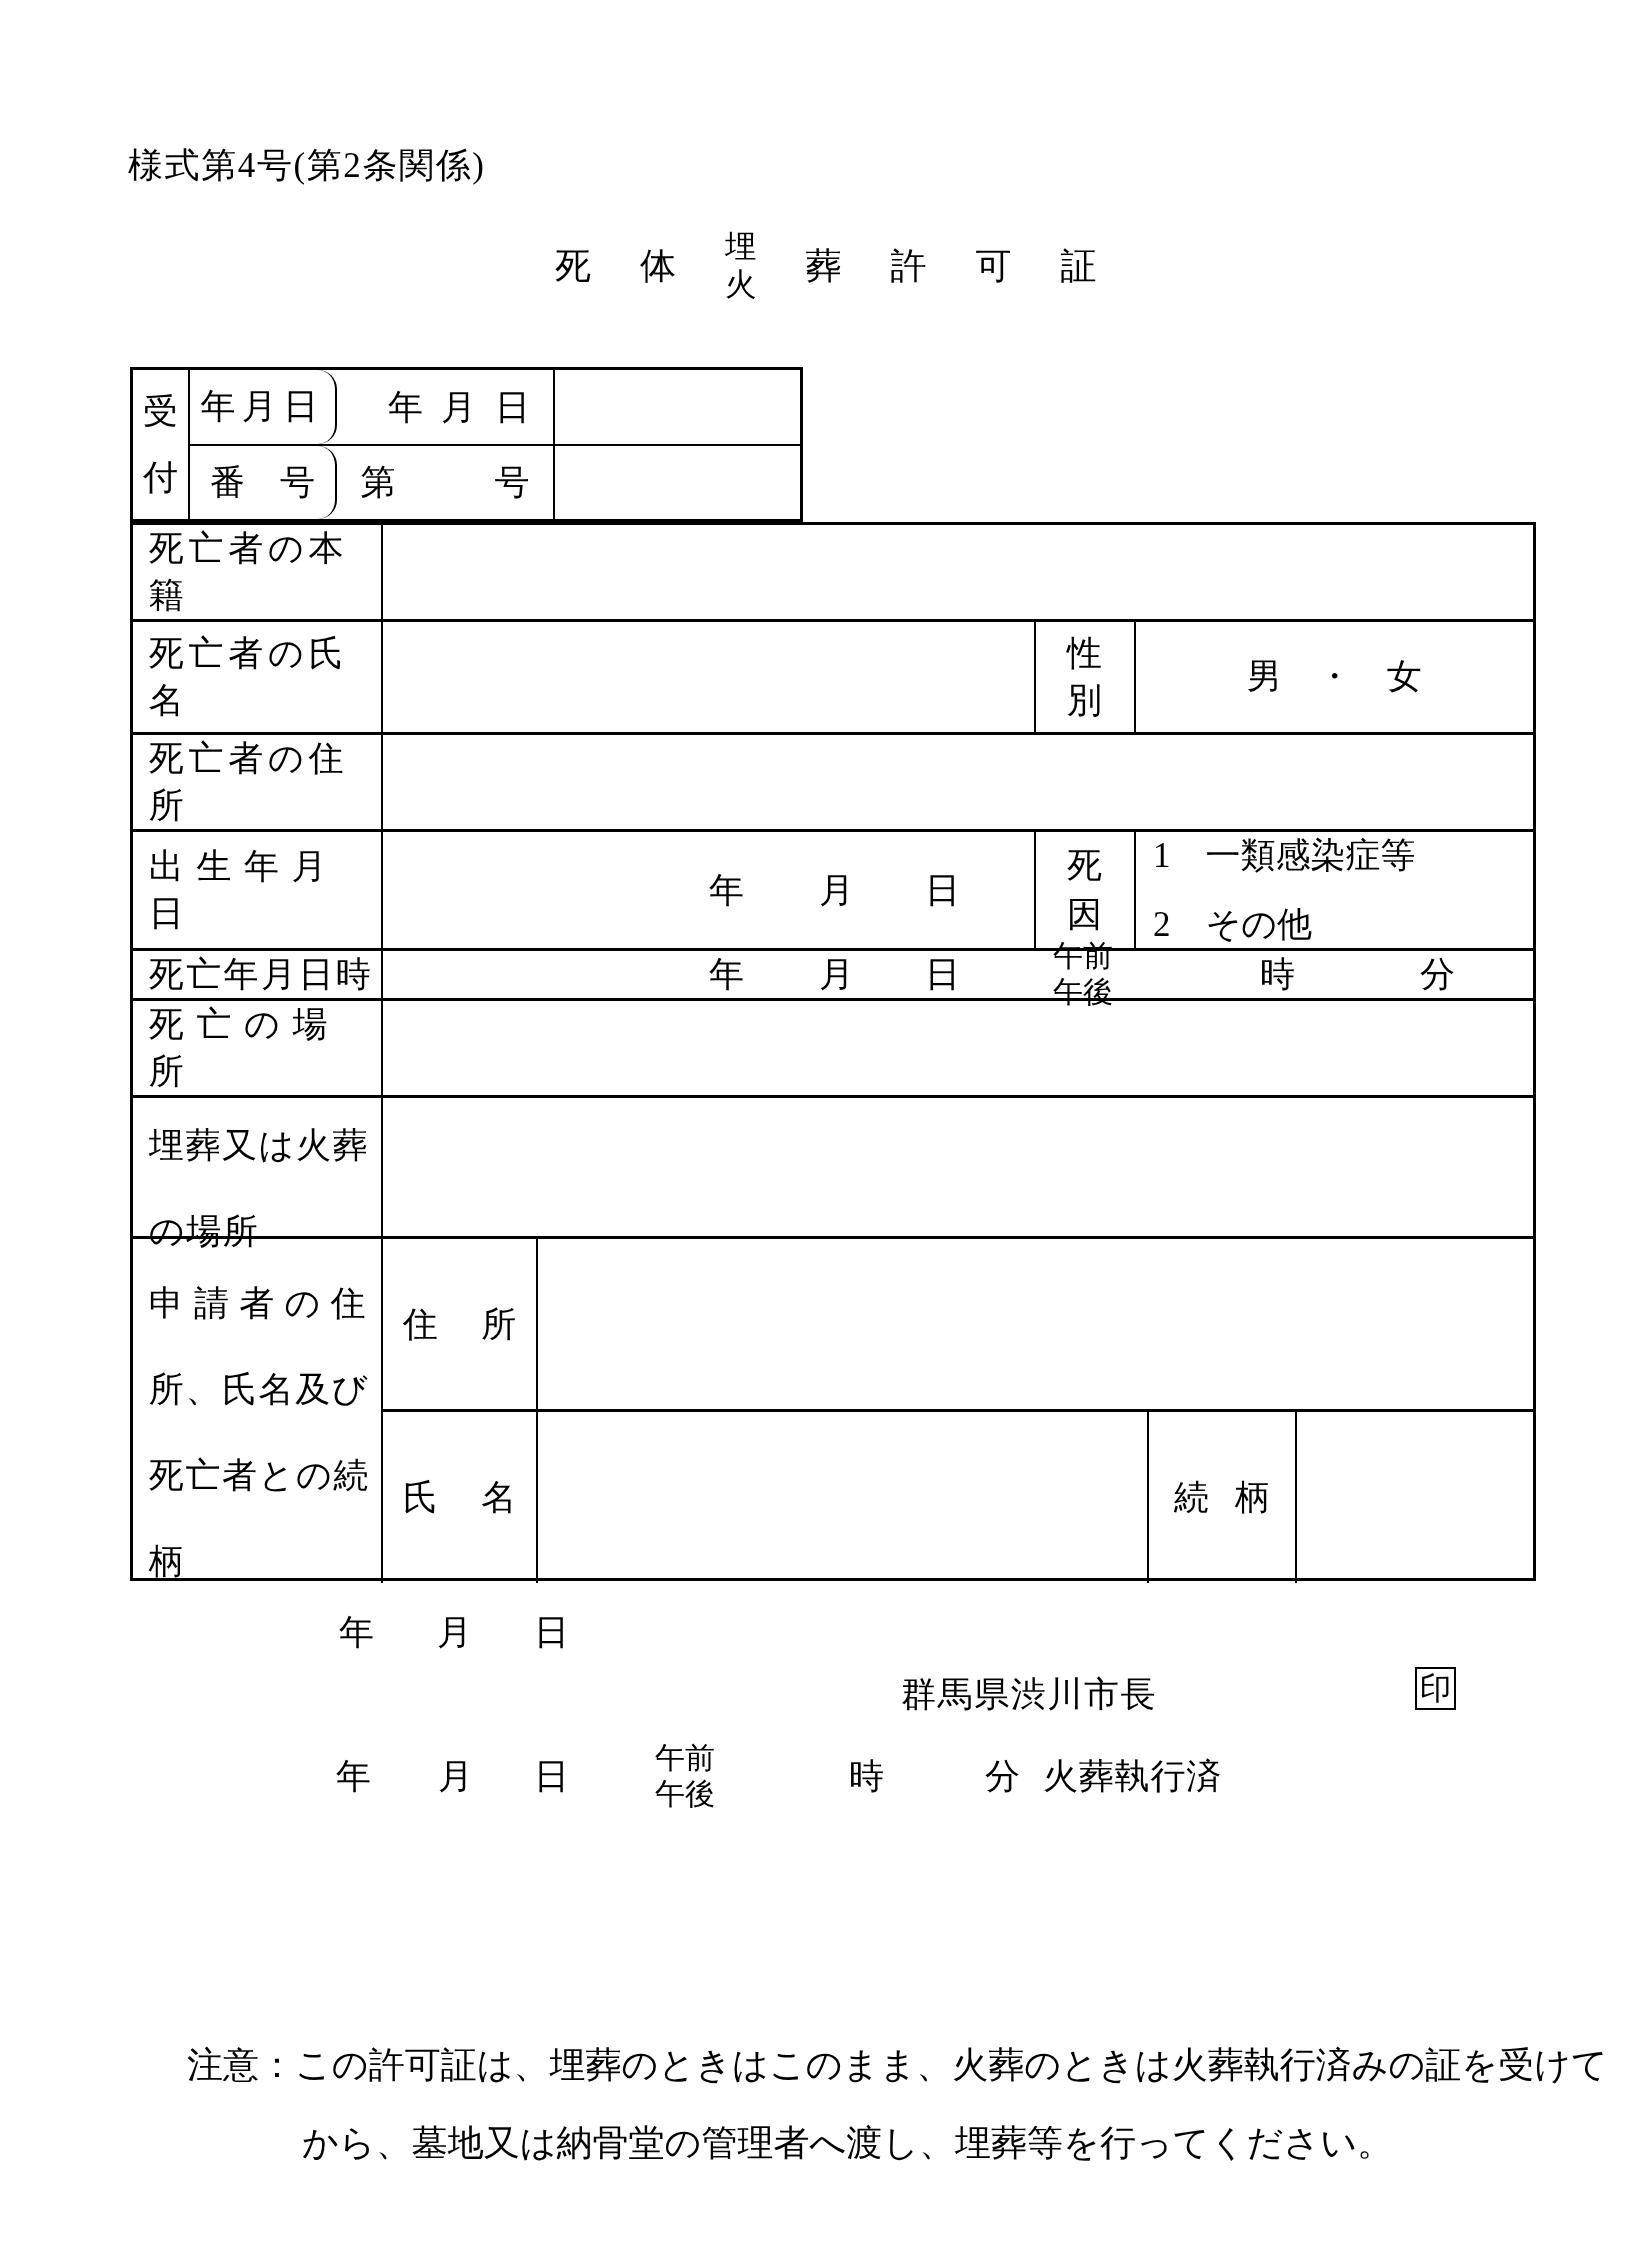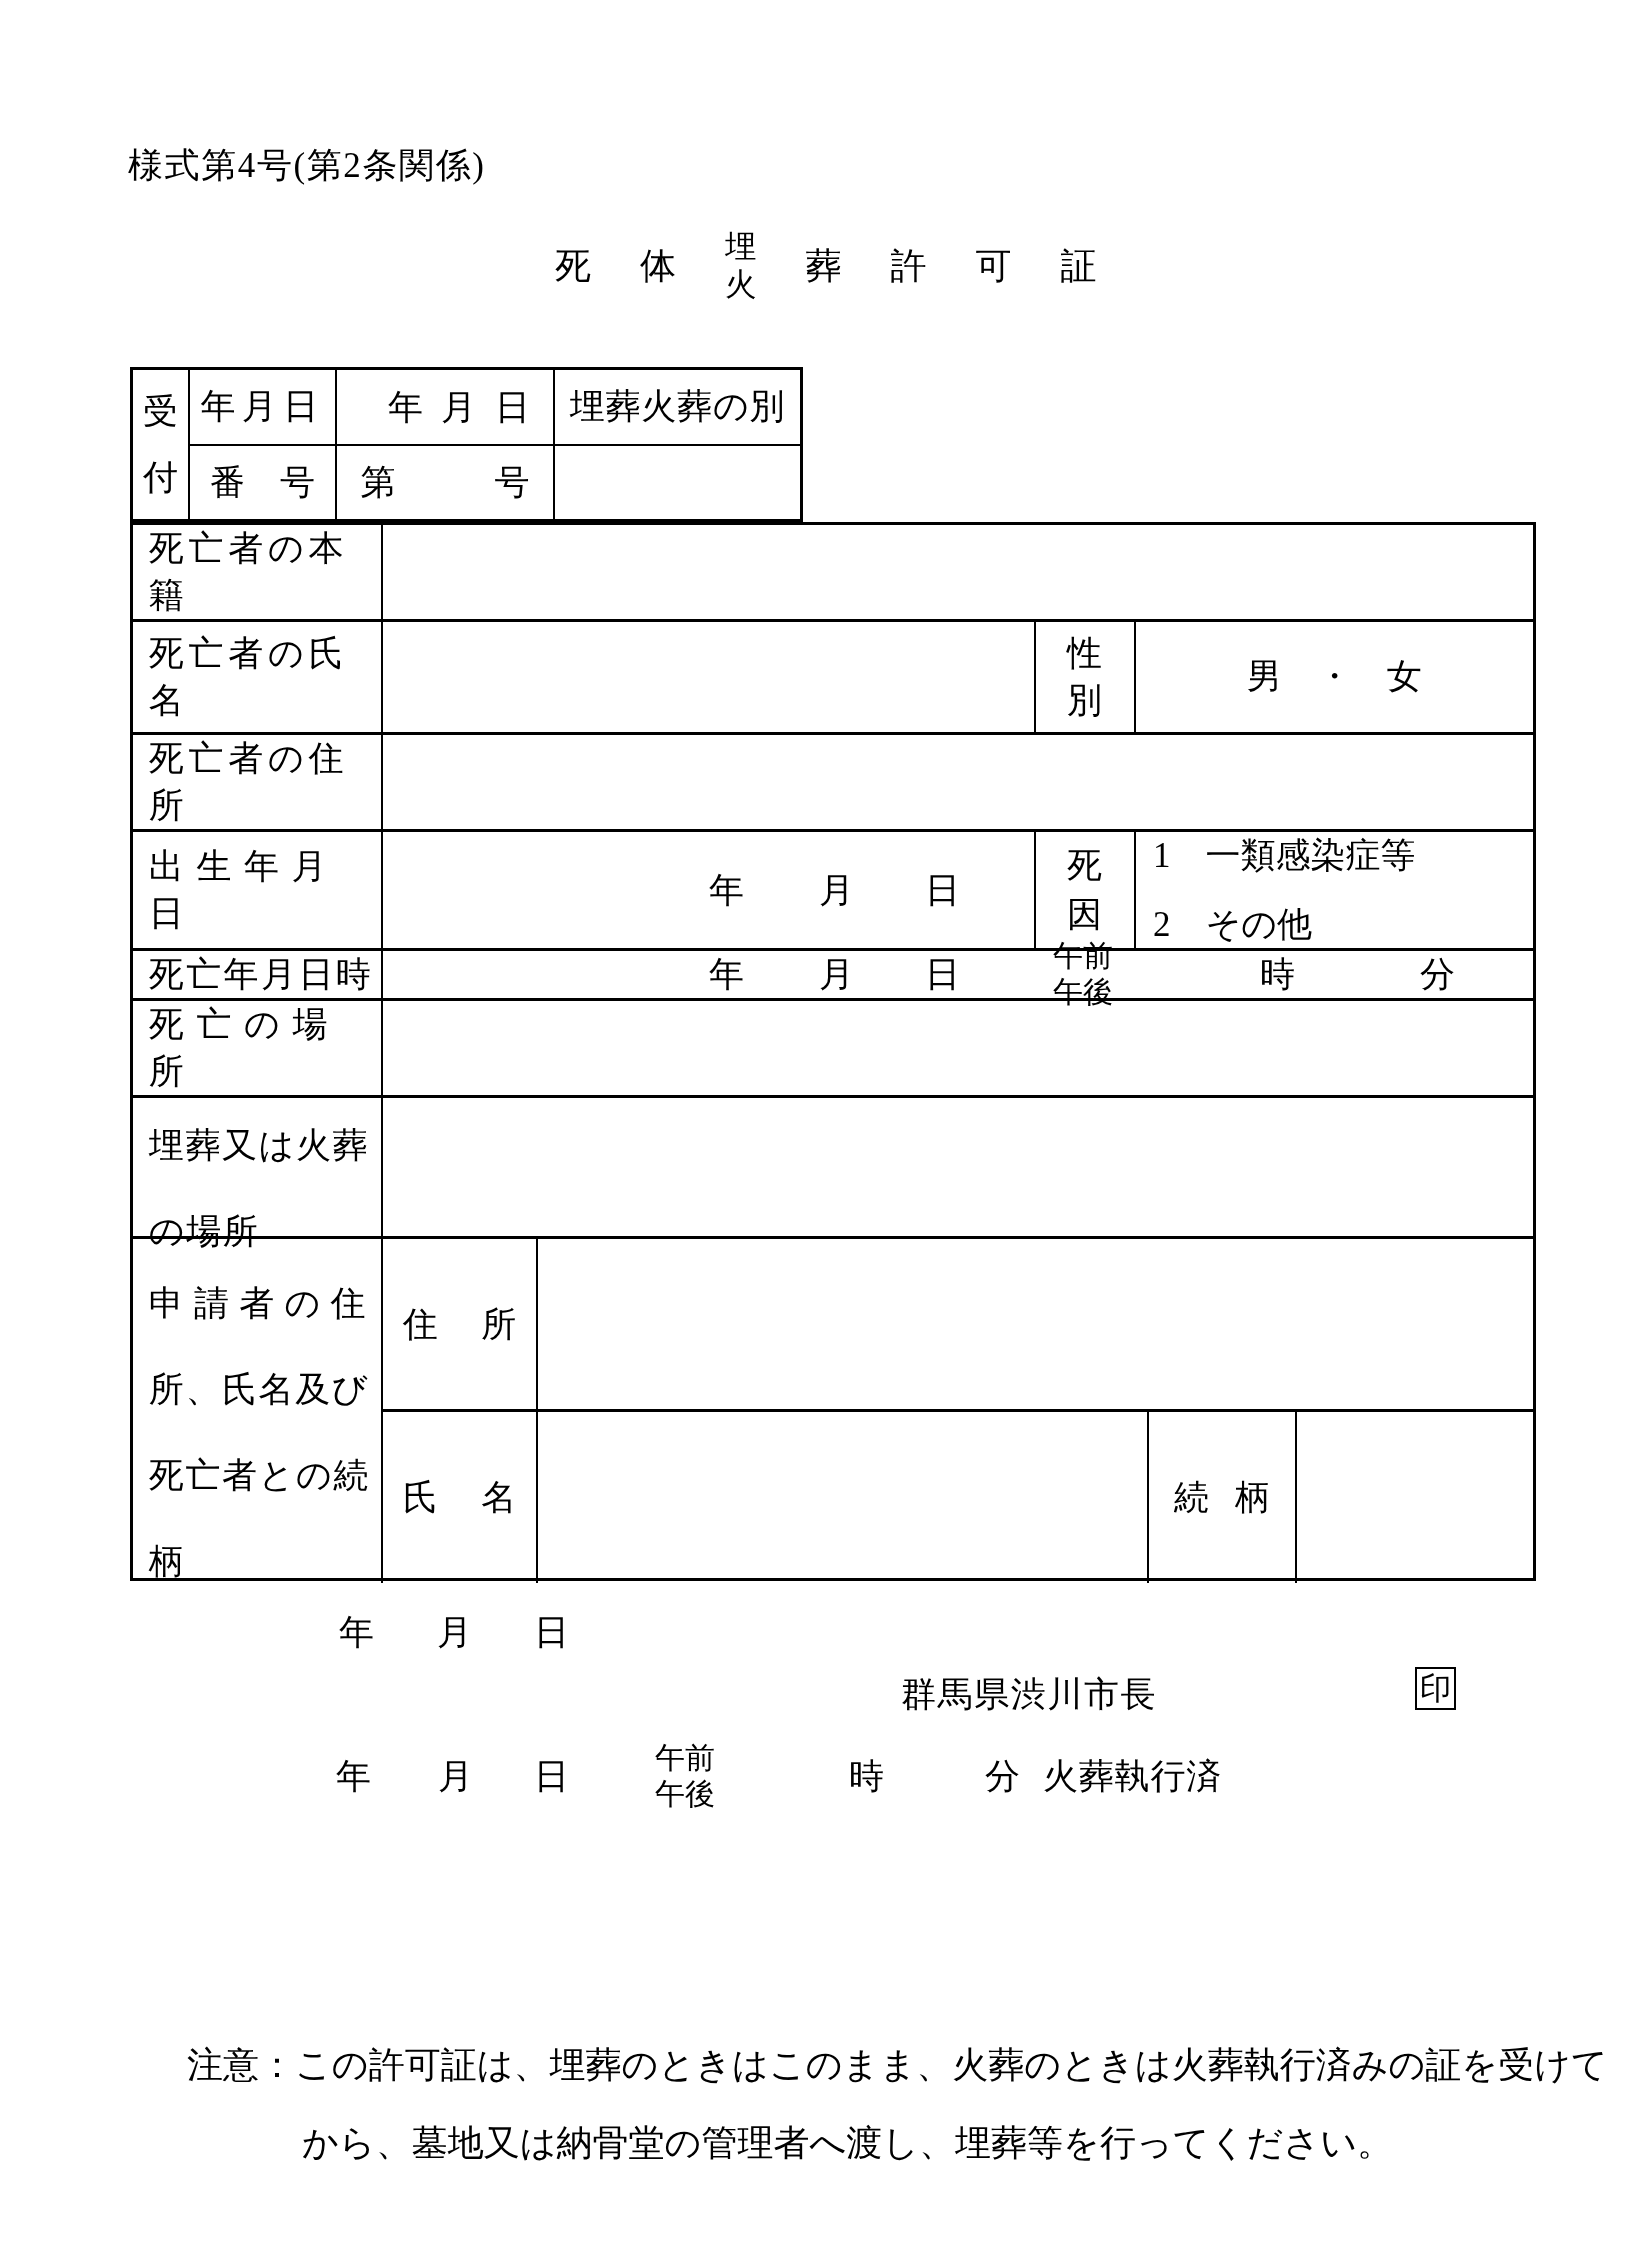--- a/index.html
+++ b/index.html
@@ -37,21 +37,21 @@
   #t-top .side {
     width:57px; border-right:2.4px solid #000;
     display:flex; flex-direction:column; justify-content:space-evenly; align-items:center;
     font-size:35px;
   }
   #t-top .rows { flex:1; display:flex; flex-direction:column; }
   #t-top .row { display:flex; flex:1; }
   #t-top .row.first { border-bottom:2.4px solid #000; }
   #t-top .c { display:flex; align-items:center; justify-content:center; border-right:2.4px solid #000; font-size:35px; }
   #t-top .c.last { border-right:none; }
-  #t-top .cb { width:147px; }
+  #t-top .cb { width:147px;border-radius:19px; }
   #t-top .cc { width:218px; position:relative; }
   #t-top .cd { flex:1; letter-spacing:0.8px; }
   #t-top .cc .hint { position:absolute; top:50%; transform:translateY(-50%); font-size:35px; }
   #t-top .cc.numcell { display:flex; align-items:center; justify-content:space-between; padding:0 23.6px; }
   .ls8 { letter-spacing:6.3px; }
 
   
   #t-main {
     left:130px; top:522px; width:1406px; height:1059px;
     border:3.2px solid #000;
@@ -133,21 +133,20 @@
       <span>付</span>
     </div>
     <div class="rows">
       <div class="row first">
         <div class="c cb ls8">年月日</div>
         <div class="c cc">
           <span class="hint" style="left:51px">年</span>
           <span class="hint" style="left:104px">月</span>
           <span class="hint" style="left:158px">日</span>
         </div>
-        <div class="c cd last">埋葬火葬の別</div>
       </div>
       <div class="row">
         <div class="c cb">番　号</div>
         <div class="c cc numcell">
           <span>第</span>
           <span>号</span>
         </div>
       </div>
     </div>
   </div>

